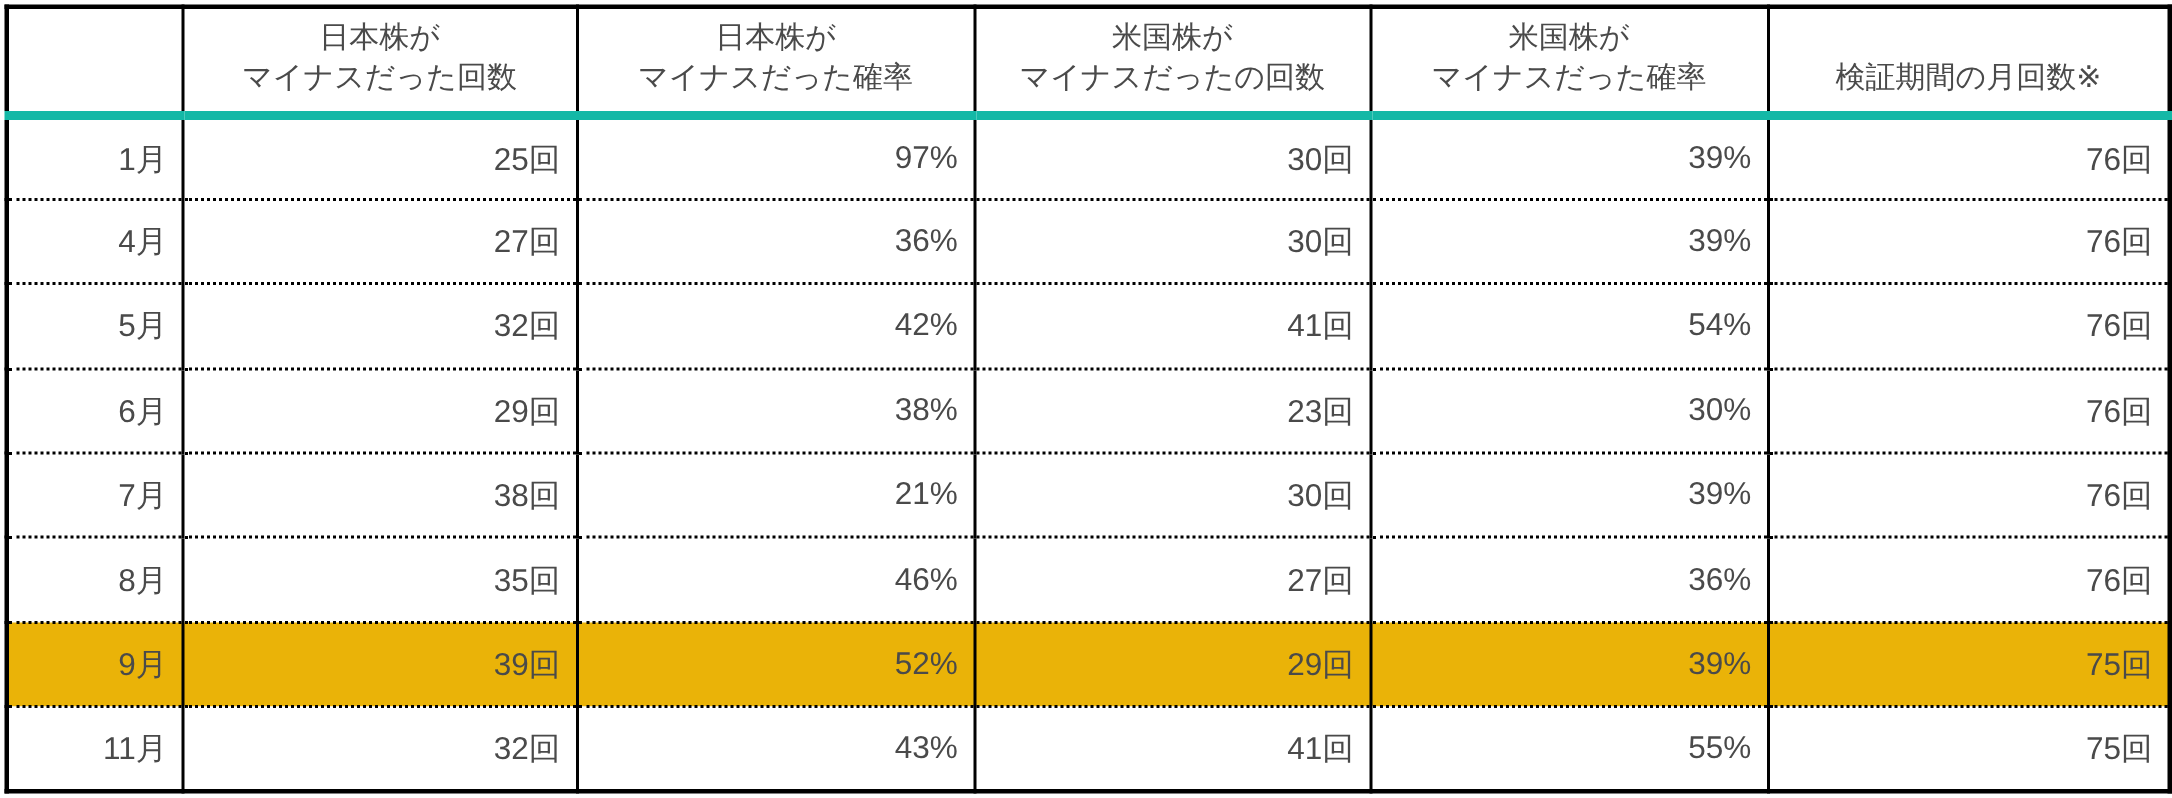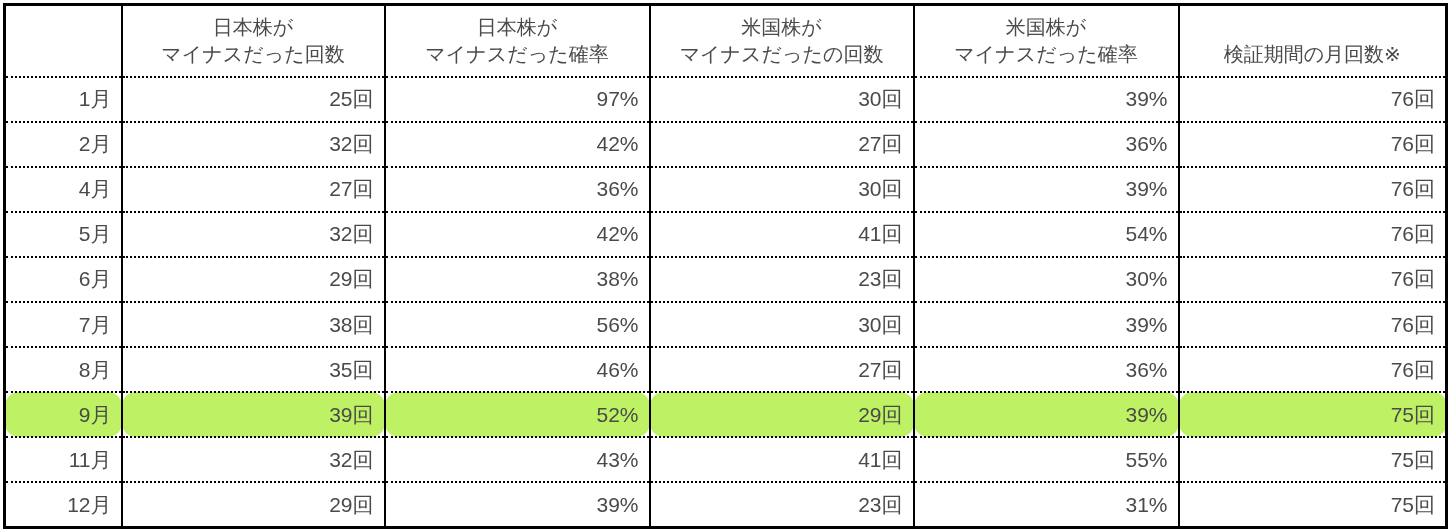--- a/index.html
+++ b/index.html
@@ -23,21 +23,21 @@
   col.c-month { width: 117px; }
   col.c-jpc   { width: 263px; }
   col.c-jpp   { width: 265px; }
   col.c-usc   { width: 264px; }
   col.c-usp   { width: 265px; }
   col.c-tot   { width: 268px; }
 
   thead tr { height: 72px; }
   thead th {
     border-left: 2px solid #000000;
-    border-bottom: 1px solid #14b8a6;
+    border-bottom: 6px solid #14b8a6;
     vertical-align: bottom;
     text-align: center;
     font-weight: normal;
     font-size: 20px;
     line-height: 27px;
     padding: 0 2px 8px 2px;
     color: #4a4a4a;
     background: #ffffff;
   }
   thead th:first-child { border-left: none; }
@@ -47,21 +47,21 @@
     border-left: 2px solid #000000;
     border-top: 2px dotted #000000;
     text-align: right;
     vertical-align: middle;
     font-size: 21px;
     padding: 0 10px 0 2px;
     color: #4a4a4a;
     background: #ffffff;
   }
   tbody td:first-child { border-left: none; padding-right: 9px; }
-  tbody tr.highlight td { background: #bef264; border-radius: 14px; }
+  tbody tr.highlight td { background: #eab308; }
 </style>
 </head>
 <body>
 
 <table class="stats-table">
   <colgroup>
     <col class="c-month">
       <col class="c-jpc">
       <col class="c-jpp">
       <col class="c-usc">
@@ -95,28 +95,20 @@
   <tbody>
       <tr>
     <td>1月</td>
     <td>25回</td>
     <td>97%</td>
     <td>30回</td>
     <td>39%</td>
     <td>76回</td>
   </tr>
       <tr>
-    <td>2月</td>
-    <td>32回</td>
-    <td>42%</td>
-    <td>27回</td>
-    <td>36%</td>
-    <td>76回</td>
-  </tr>
-      <tr>
     <td>4月</td>
     <td>27回</td>
     <td>36%</td>
     <td>30回</td>
     <td>39%</td>
     <td>76回</td>
   </tr>
       <tr>
     <td>5月</td>
     <td>32回</td>
@@ -129,21 +121,21 @@
     <td>6月</td>
     <td>29回</td>
     <td>38%</td>
     <td>23回</td>
     <td>30%</td>
     <td>76回</td>
   </tr>
       <tr>
     <td>7月</td>
     <td>38回</td>
-    <td>56%</td>
+    <td>21%</td>
     <td>30回</td>
     <td>39%</td>
     <td>76回</td>
   </tr>
       <tr>
     <td>8月</td>
     <td>35回</td>
     <td>46%</td>
     <td>27回</td>
     <td>36%</td>
@@ -158,22 +150,14 @@
     <td>75回</td>
   </tr>
       <tr>
     <td>11月</td>
     <td>32回</td>
     <td>43%</td>
     <td>41回</td>
     <td>55%</td>
     <td>75回</td>
   </tr>
-      <tr>
-    <td>12月</td>
-    <td>29回</td>
-    <td>39%</td>
-    <td>23回</td>
-    <td>31%</td>
-    <td>75回</td>
-  </tr>
     </tbody>
 </table>
 
 </body></html>

